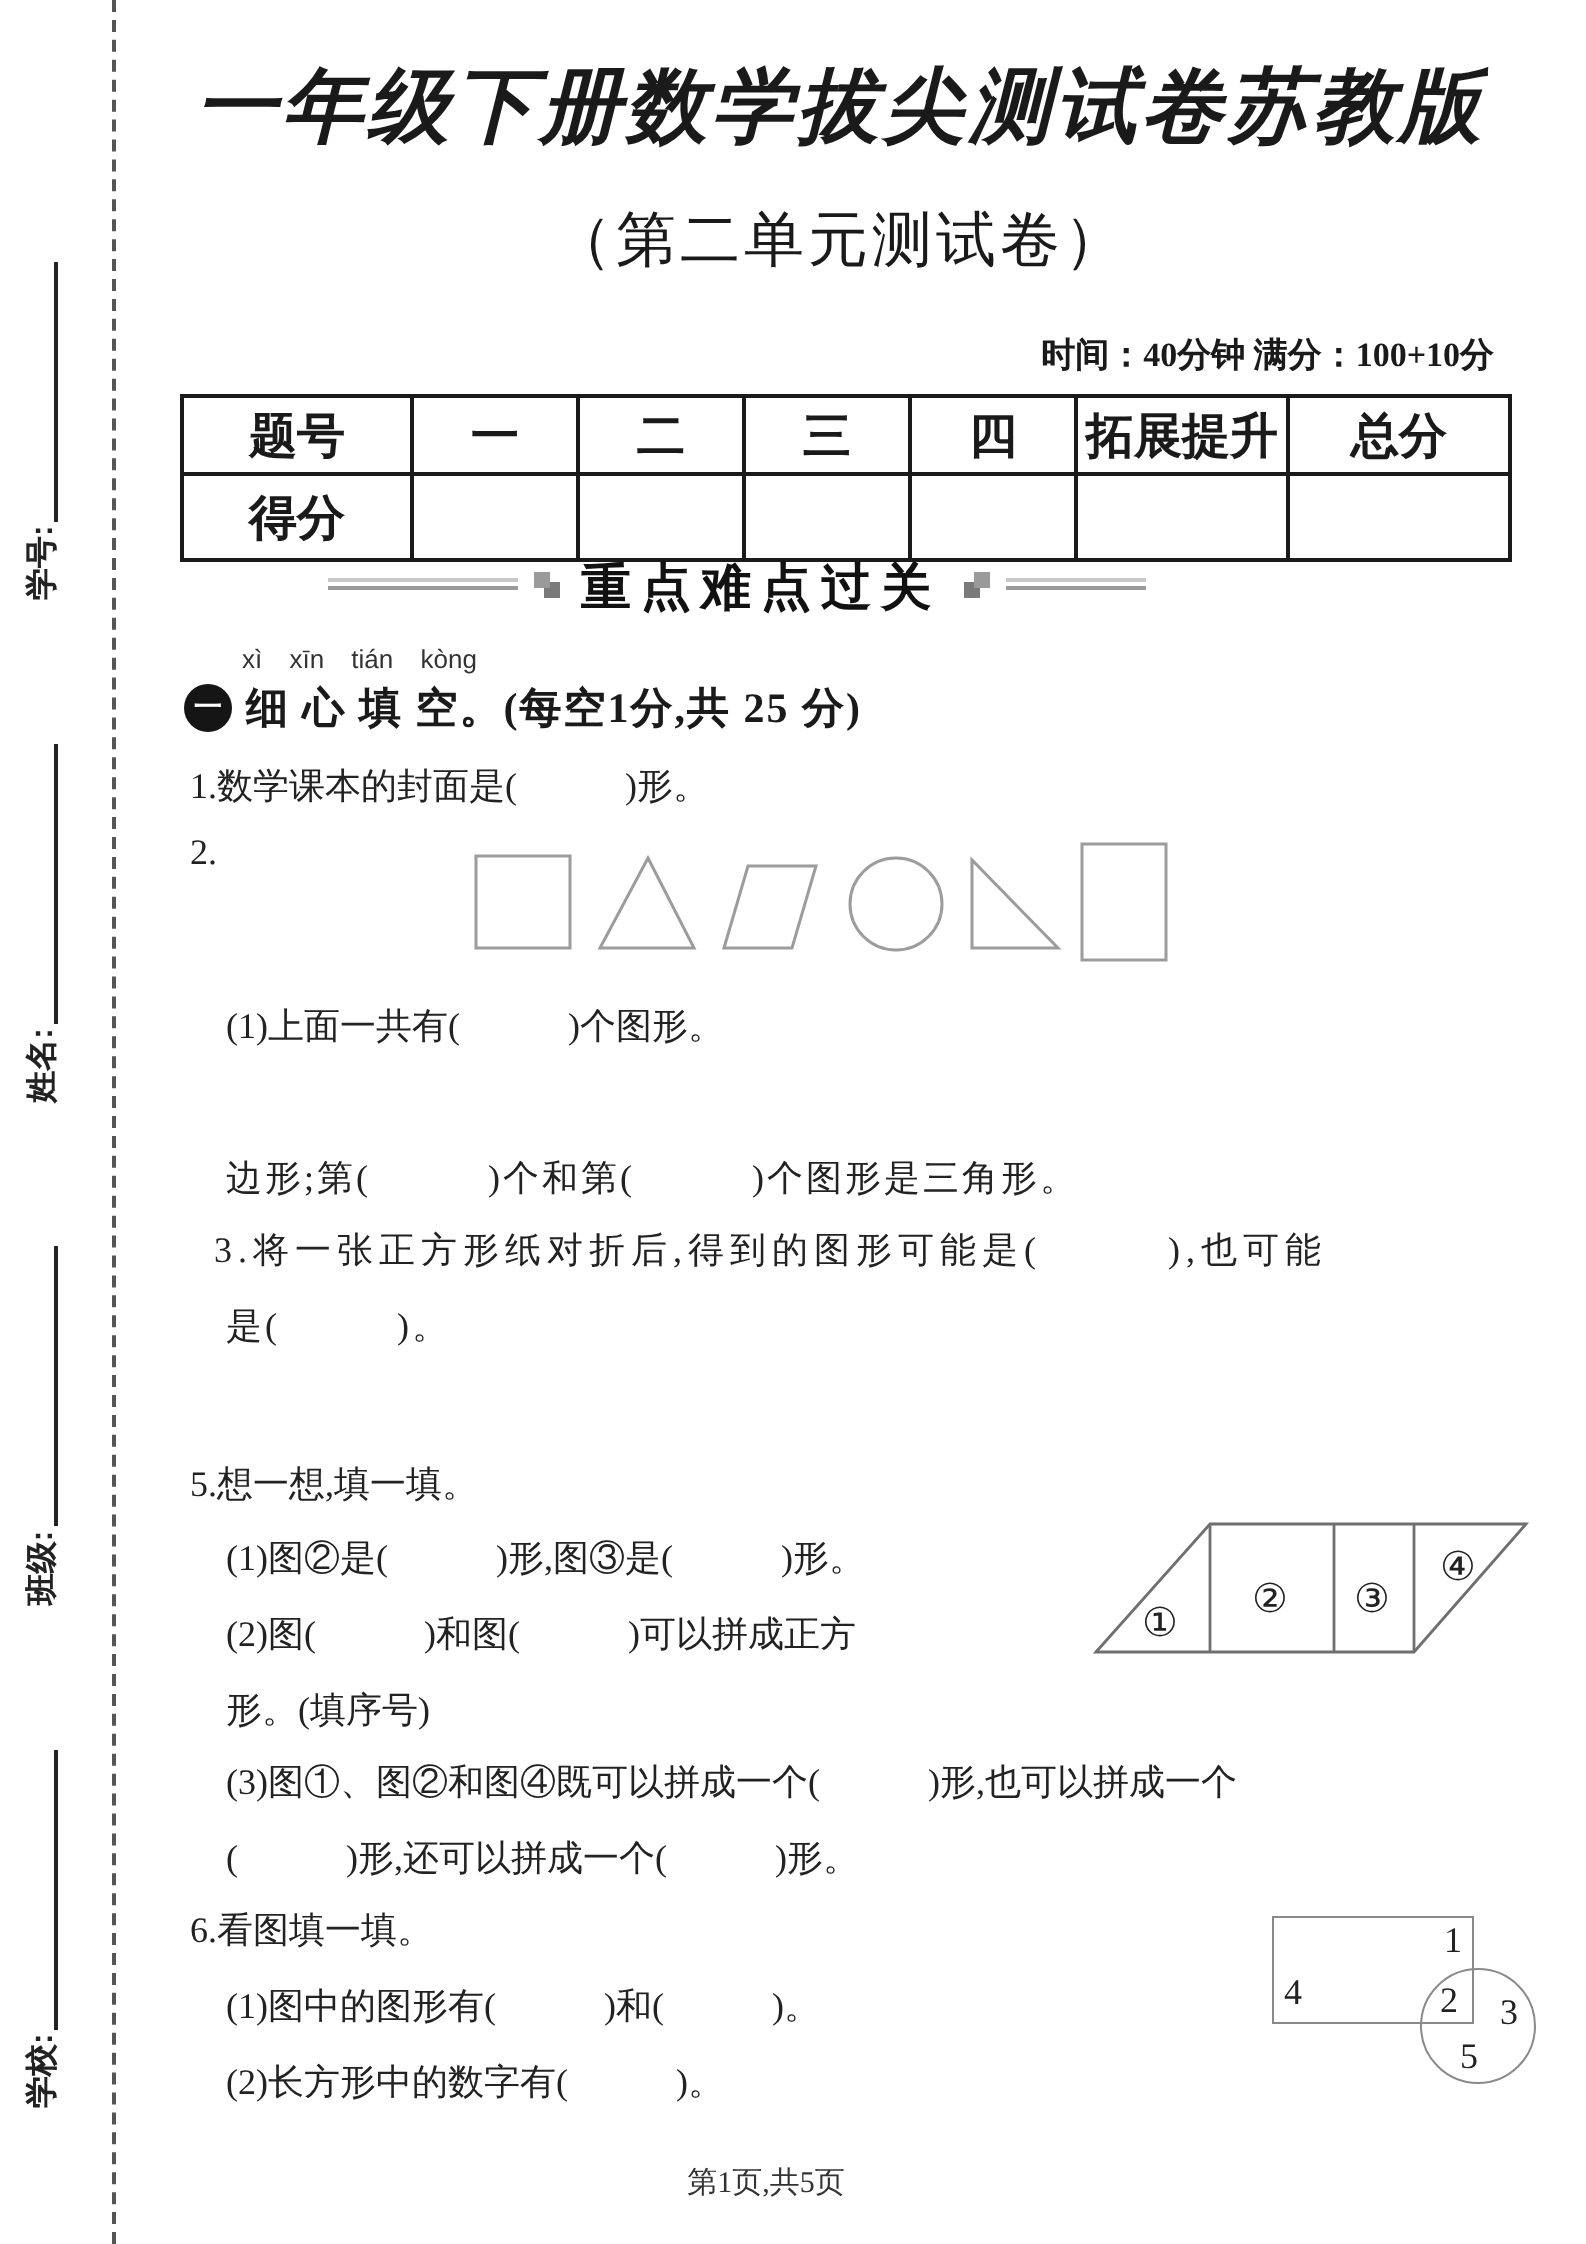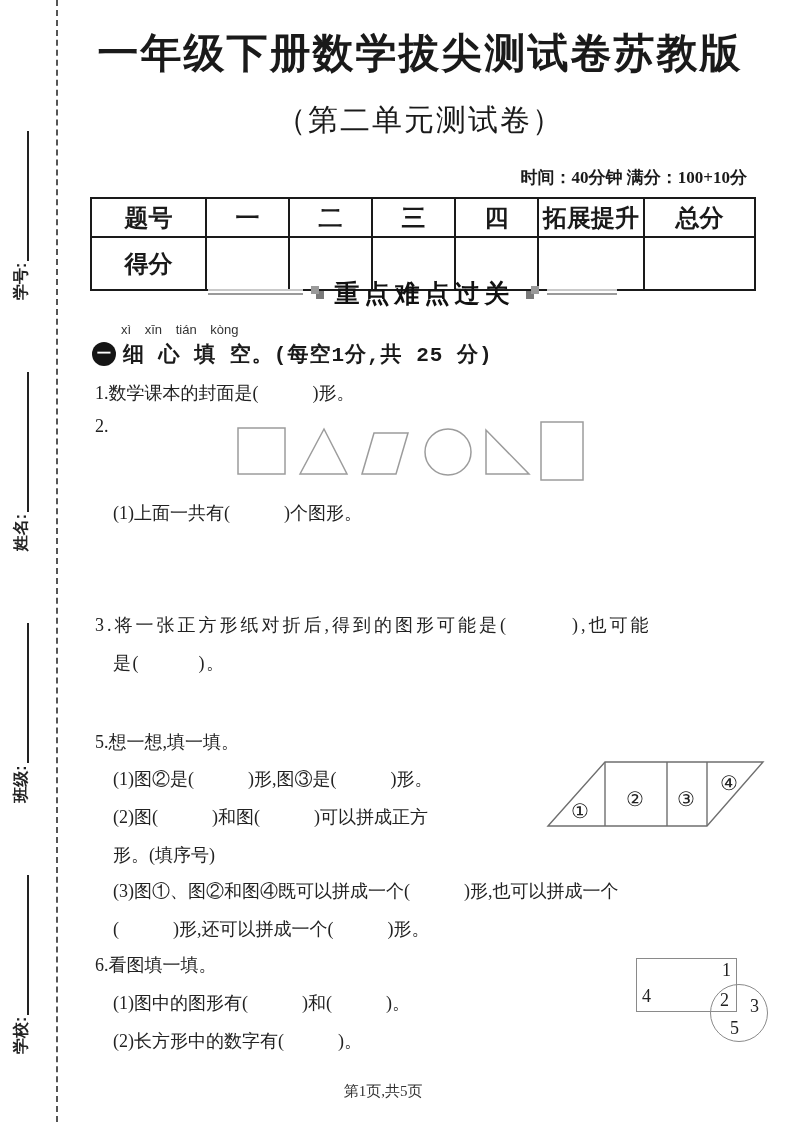--- a/index.html
+++ b/index.html
@@ -10,53 +10,53 @@
   .margin-dash{position:absolute;left:56px;top:0;height:1122px;border-left:2px dashed #555;}
   .sidebar-rot{position:absolute;left:4px;top:1114px;width:1100px;height:34px;
                transform:rotate(-90deg);transform-origin:0 0;
                display:flex;align-items:center;font-family:"Liberation Sans",sans-serif;
                font-size:16px;font-weight:bold;color:#222;}
   .sidebar-rot .blank{border-bottom:2px solid #222;height:14px;}
   .sidebar-rot .lab{white-space:nowrap;padding:0 2px;}
 
   
   .title{position:absolute;left:70px;width:700px;top:26px;text-align:center;
-         font-size:41px;font-weight:bold;letter-spacing:2px;}
+         font-size:41px;font-weight:bold;letter-spacing:2px;font-style:italic;}
   .subtitle{position:absolute;left:70px;width:700px;top:100px;text-align:center;
             font-size:30px;font-weight:normal;letter-spacing:2px;}
   .exam-info{position:absolute;right:46px;top:166px;font-size:17px;font-weight:bold;}
 
   
   table.score{position:absolute;left:90px;top:197px;border-collapse:collapse;table-layout:fixed;}
   table.score th,table.score td{border:2px solid #1a1a1a;text-align:center;
         font-family:"Liberation Sans",sans-serif;font-size:24px;font-weight:bold;padding:0;}
   table.score tr.hdr{height:39px;}
-  table.score tr.scr{height:53px;}
+  table.score tr.scr{height:43px;}
 
   
-  .banner{position:absolute;left:0;top:277px;width:736px;display:flex;align-items:center;justify-content:center;gap:8px;margin-left:44px;}
+  .banner{position:absolute;left:0;top:277px;width:736px;display:flex;align-items:center;justify-content:center;gap:8px;}
   .banner .bline{height:2px;background:#9a9a9a;}
   .banner .bline.l{width:95px;box-shadow:0 -4px 0 #c9c9c9;}
   .banner .bline.r{width:70px;box-shadow:0 -4px 0 #c9c9c9;}
   .qsq{width:8px;height:8px;background:#9a9a9a;box-shadow:5px 5px 0 #7a7a7a;margin:0 8px 8px 0;}
   .qsq.r{box-shadow:-5px 5px 0 #7a7a7a;margin:0 0 8px 8px;}
   .banner .btxt{font-family:"Liberation Sans",sans-serif;font-size:25px;font-weight:bold;letter-spacing:5px;color:#111;}
 
   
   .pinyin{position:absolute;left:121px;top:322px;font-size:13px;color:#333;
           font-family:"Liberation Sans",sans-serif;word-spacing:10px;}
   .sec-head{position:absolute;left:92px;top:340px;display:flex;align-items:center;gap:7px;}
   .badge{width:24px;height:24px;border-radius:50%;background:#151515;color:#fff;
          display:flex;align-items:center;justify-content:center;font-size:14px;font-weight:bold;
          font-family:"Liberation Sans",sans-serif;}
-  .sec-title{font-family:Liberation Mono, monospace;font-size:21px;font-weight:bold;letter-spacing:1px;}
+  .sec-title{font-family:Liberation Serif, serif;font-size:21px;font-weight:bold;letter-spacing:1px;}
 
   
   .line{position:absolute;font-size:18px;white-space:pre;color:#222;}
-  .ls1{letter-spacing:1.5px;} .ls2{letter-spacing:3px;}
+  .ls1{letter-spacing:1.5px;} .ls2{letter-spacing:3px;margin-left:12px;}
 
   
   .fig{position:absolute;}
   .figbox{position:absolute;border:1.5px solid #8a8a8a;}
   .figcircle{position:absolute;border:1.5px solid #8a8a8a;border-radius:50%;}
   .fignum{position:absolute;font-size:18px;color:#222;}
 
   .footer{position:absolute;left:0;top:1082px;width:766px;text-align:center;font-size:15px;color:#333;}
 </style>
 </head>
@@ -139,20 +139,21 @@
       <rect x="6" y="12" width="47" height="46"></rect>
       <polygon points="68,58 92,13 115,58"></polygon>
       <polygon points="130,58 142,17 176,17 164,58"></polygon>
       <circle cx="216" cy="36" r="23"></circle>
       <polygon points="254,14 254,58 297,58"></polygon>
       <rect x="309" y="6" width="42" height="58"></rect>
     </g>
   </svg>
 
   <div class="line" style="left:113px;top:501px">(1)上面一共有(　　　)个图形。</div>
+  <div class="line ls1" style="left:113px;top:577px">边形;第(　　　)个和第(　　　)个图形是三角形。</div>
 
   <div class="line ls2" style="left:95px;top:613px">3.将一张正方形纸对折后,得到的图形可能是(　　　),也可能</div>
   <div class="line ls1" style="left:113px;top:651px">是(　　　)。</div>
 
 
   <div class="line" style="left:95px;top:730px">5.想一想,填一填。</div>
   <div class="line" style="left:113px;top:767px">(1)图②是(　　　)形,图③是(　　　)形。</div>
   <div class="line" style="left:113px;top:805px">(2)图(　　　)和图(　　　)可以拼成正方</div>
   <div class="line" style="left:113px;top:843px">形。(填序号)</div>
   <div class="line" style="left:113px;top:879px">(3)图①、图②和图④既可以拼成一个(　　　)形,也可以拼成一个</div>

